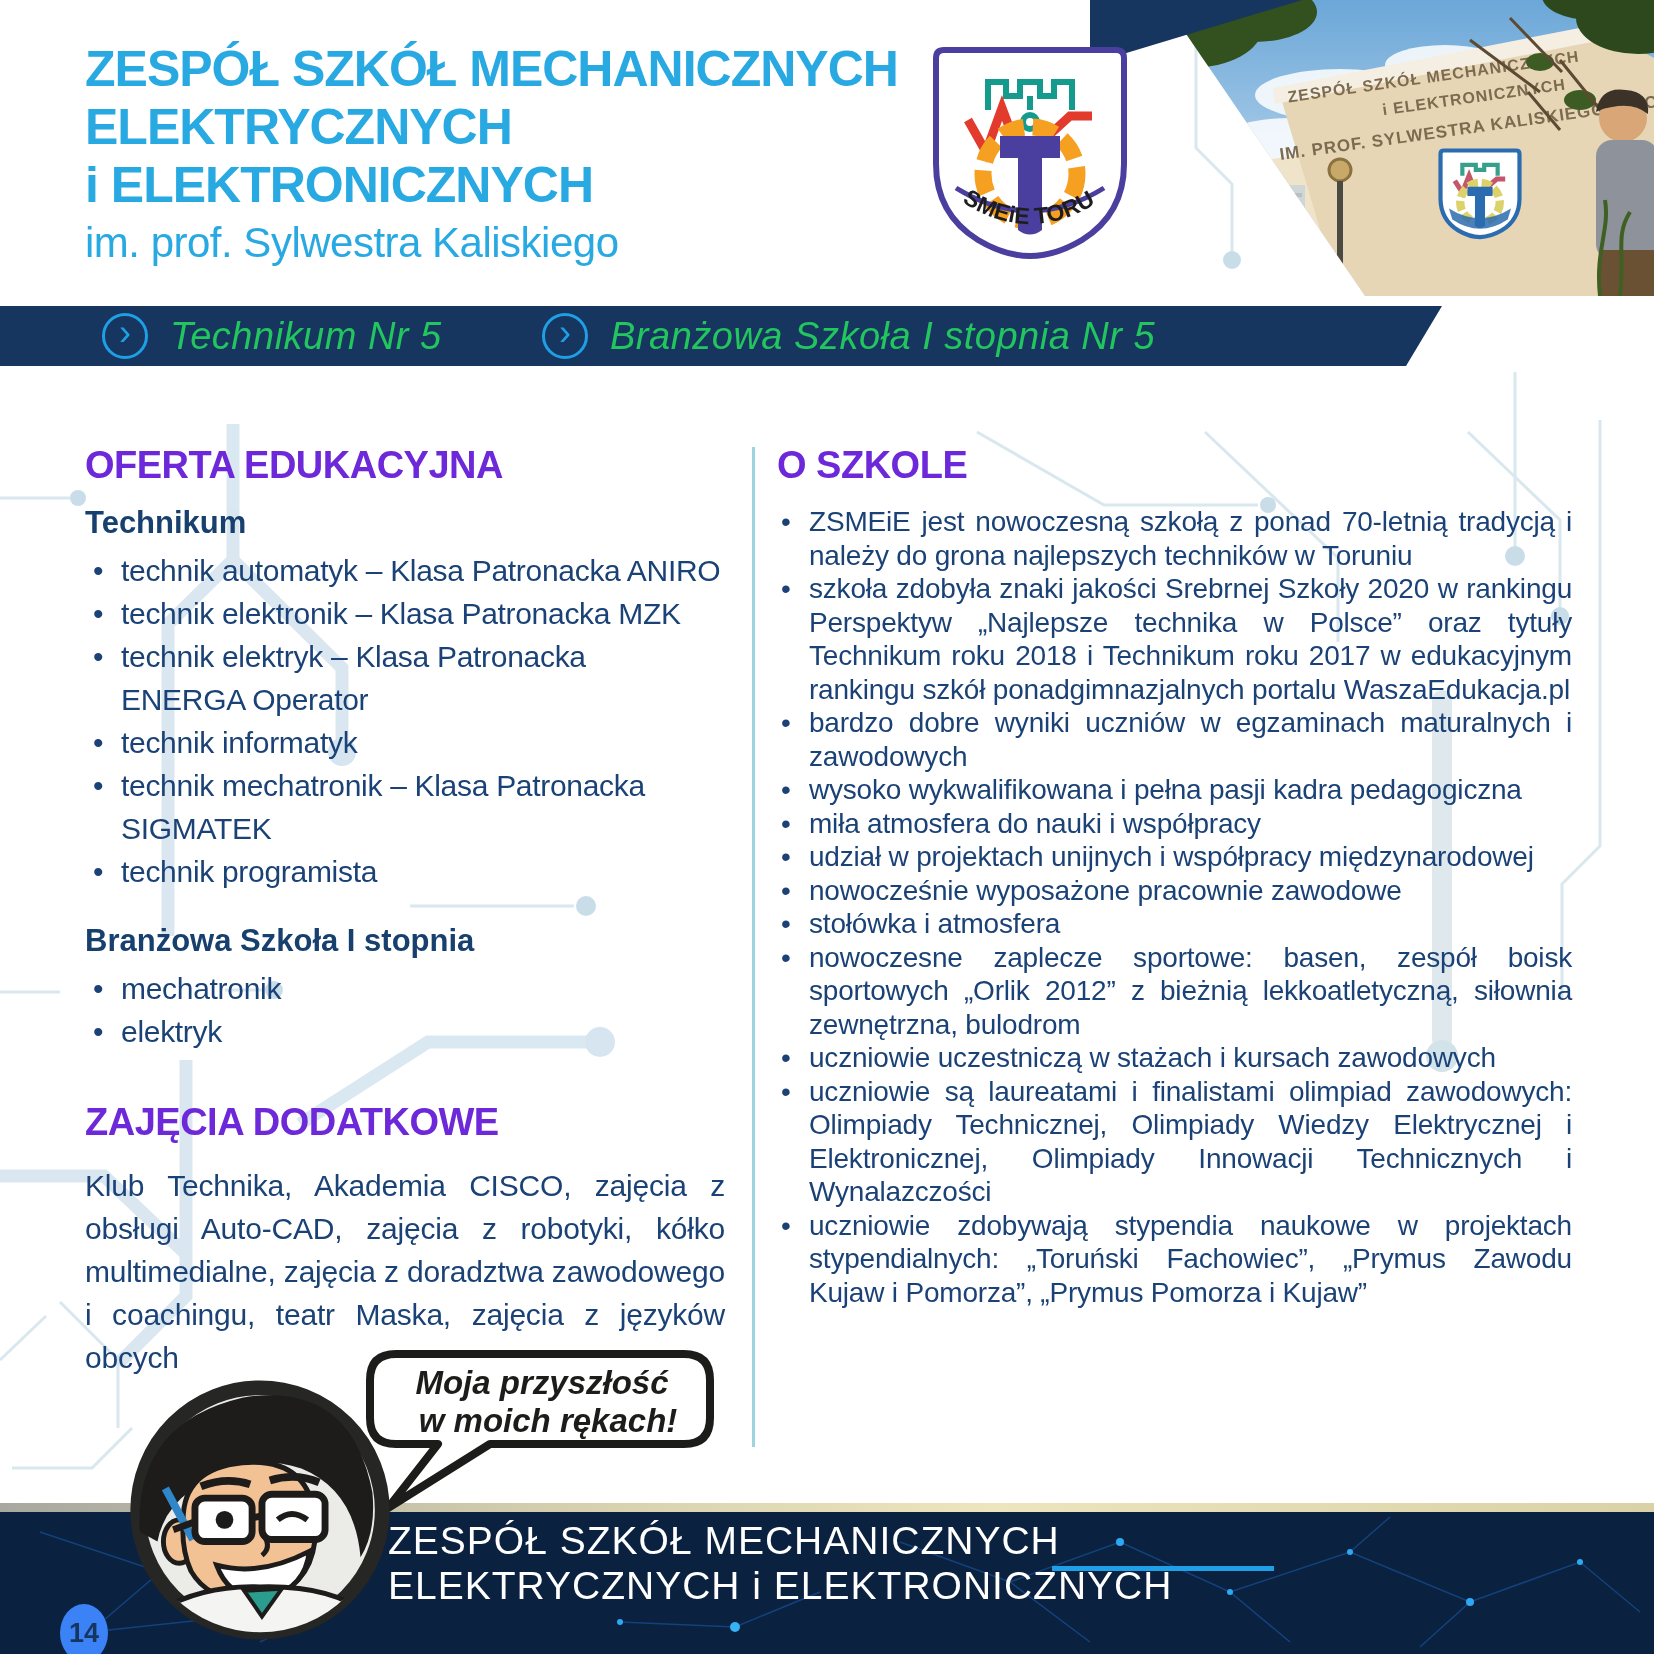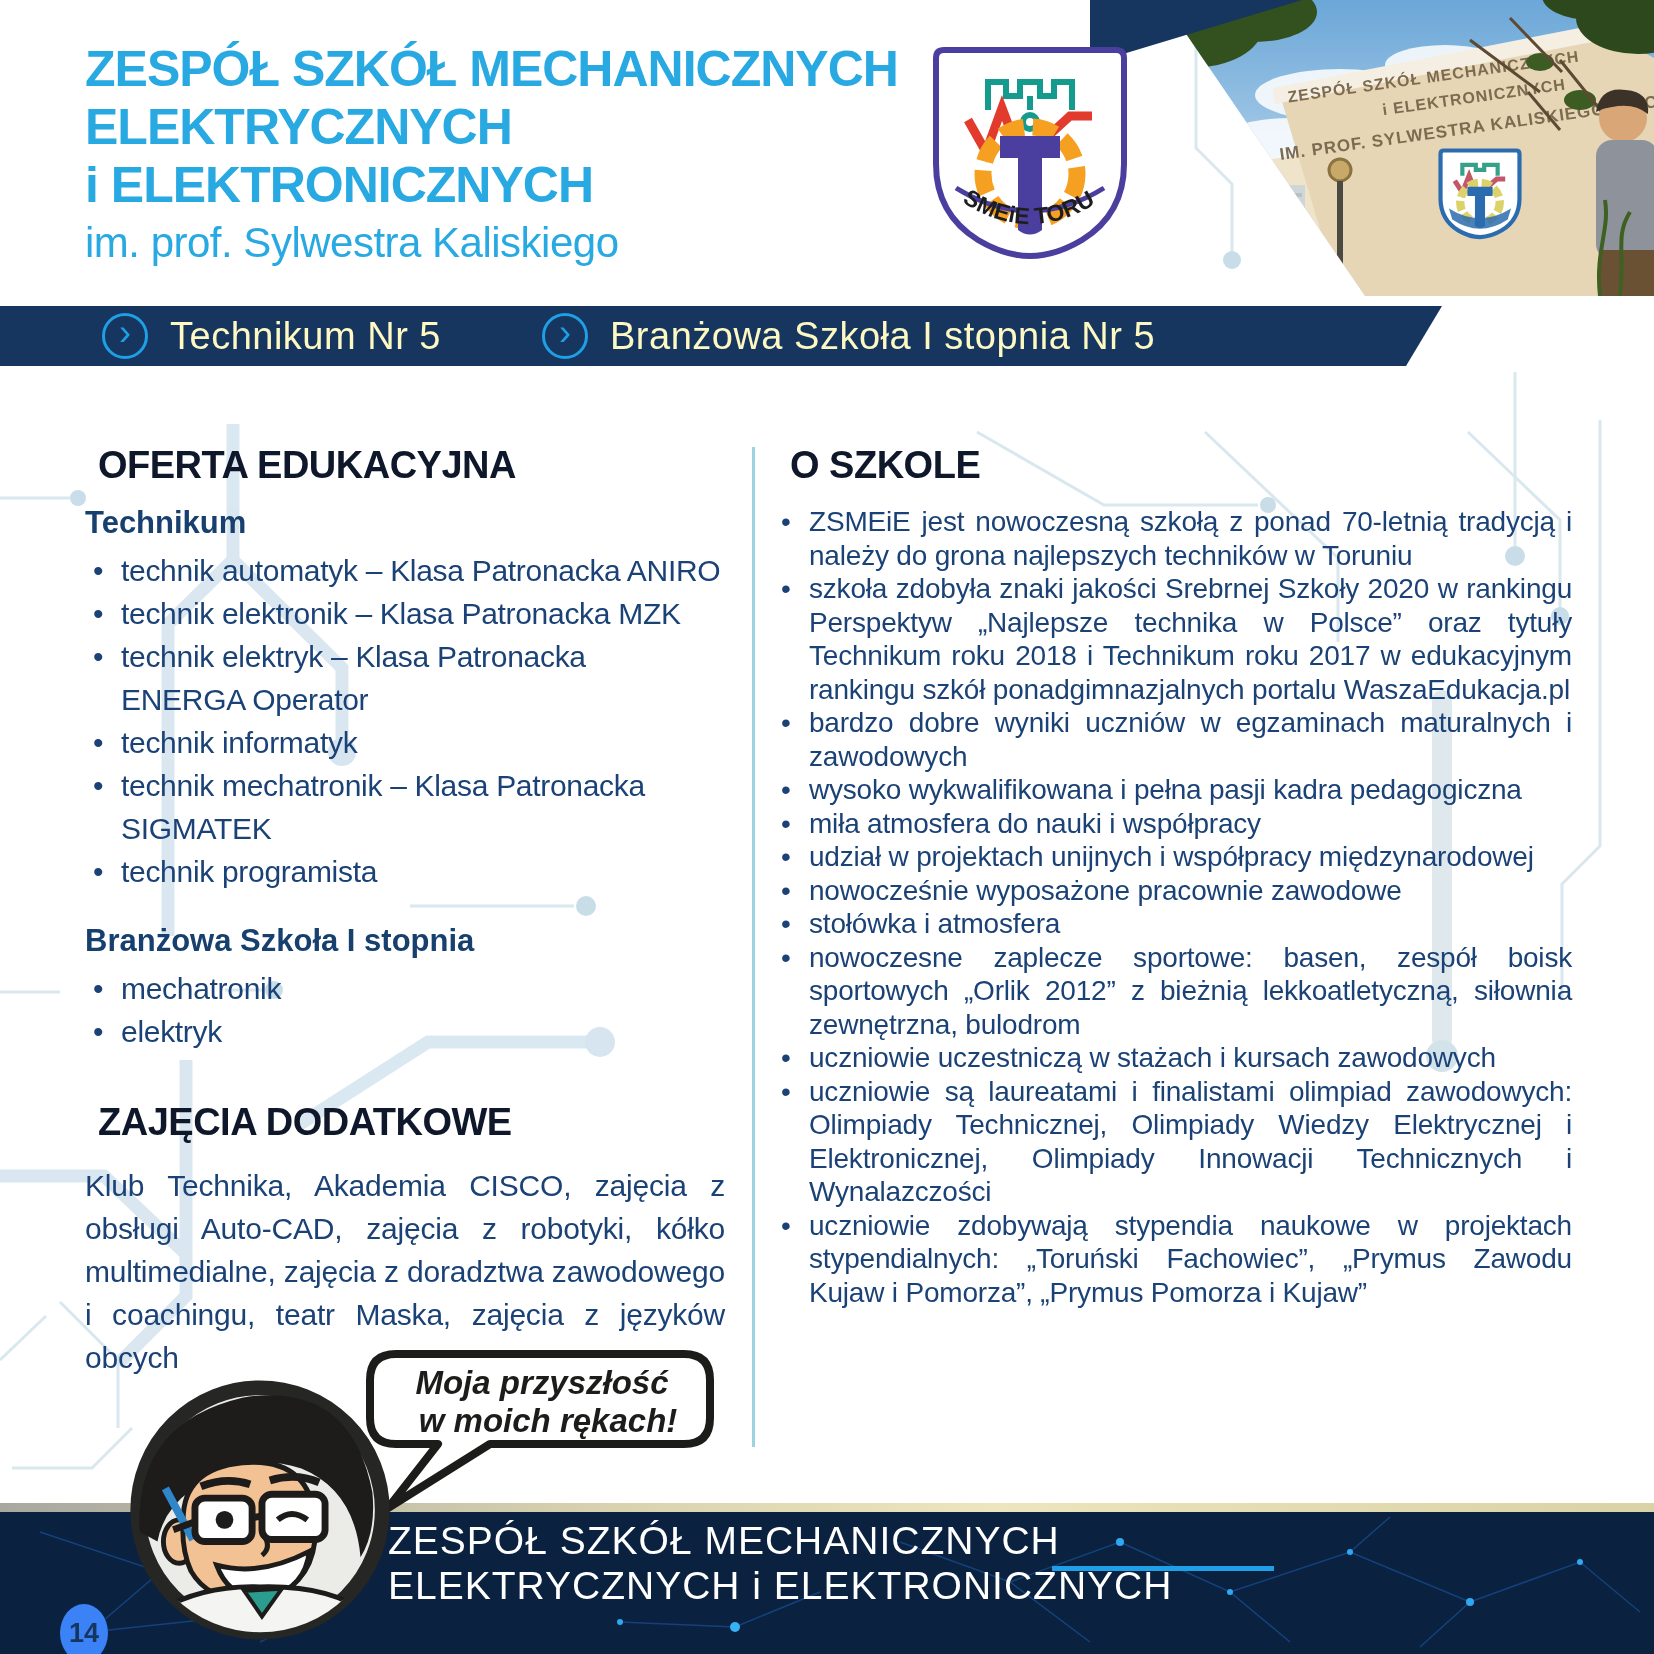--- a/index.html
+++ b/index.html
@@ -17,26 +17,26 @@
   .navy-wedge{position:absolute;left:1090px;top:0;width:212px;height:64px;background:#16365f;
               clip-path:polygon(0 0,100% 0,0 100%);z-index:2;}
   
   .banner{position:absolute;left:0;top:306px;width:1442px;height:60px;background:#16365f;
           clip-path:polygon(0 0,100% 0,calc(100% - 36px) 100%,0 100%);z-index:3;}
   .banner-item{position:absolute;top:0;height:60px;display:flex;align-items:center;gap:22px;}
   .bi1{left:102px}.bi2{left:542px}
   .ring{width:46px;height:46px;border:3px solid #1f9fe5;border-radius:50%;box-sizing:border-box;
         display:flex;align-items:center;justify-content:center;color:#1f9fe5;font-size:36px;
         line-height:1;padding-bottom:6px;}
-  .banner-label{color:#fef9c3;font-size:38px;letter-spacing:.5px;white-space:nowrap;}
+  .banner-label{color:#22c55e;font-size:38px;letter-spacing:.5px;white-space:nowrap;font-style:italic;}
   
   .col-left{position:absolute;left:85px;top:444px;width:640px;z-index:2;color:#1b4276;}
   .col-right{position:absolute;left:777px;top:444px;width:795px;z-index:2;color:#1b4276;}
   .divider{position:absolute;left:752px;top:447px;width:3px;height:1000px;background:#9ed3e0;z-index:1;}
-  h2.sec{font-size:38px;font-weight:bold;color:#0f172a;margin:0 0 18px 13px;letter-spacing:-0.5px;}
+  h2.sec{font-size:38px;font-weight:bold;color:#6d28d9;margin:0 0 18px 0;letter-spacing:-0.5px;}
   .h3{font-size:31px;font-weight:bold;color:#17406f;margin:36px 0 8px 0;}
   .h3.first{margin-top:10px;}
   ul{list-style:none;margin:0;padding:0;}
   .l-list li{position:relative;padding-left:36px;font-size:30px;line-height:43px;
              letter-spacing:-0.3px;white-space:pre-line;}
   .l-list li::before{content:"•";position:absolute;left:8px;top:0;}
   .r-list li{position:relative;padding-left:32px;font-size:28px;line-height:33.5px;
              letter-spacing:-0.2px;text-align:justify;}
   .r-list li::before{content:"•";position:absolute;left:4px;top:0;}
   .zajecia{font-size:30px;line-height:43px;text-align:justify;margin:20px 0 0 0;letter-spacing:-0.2px;}

